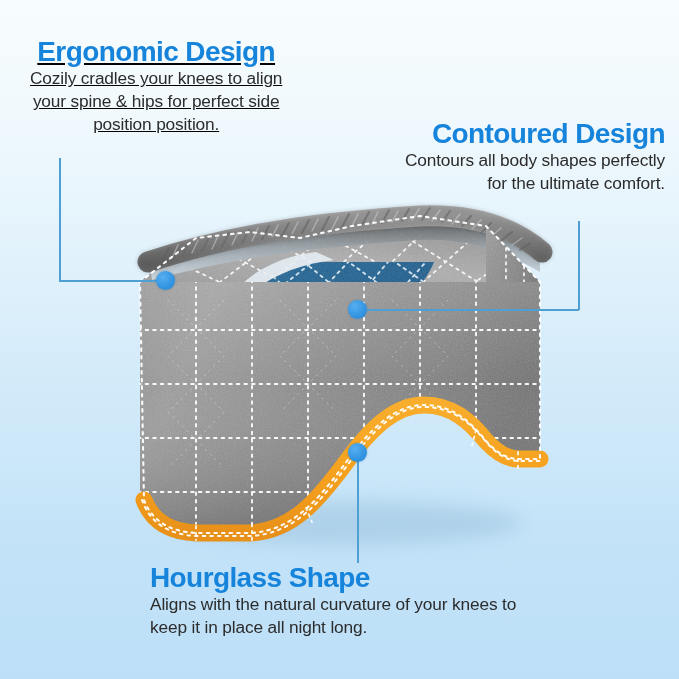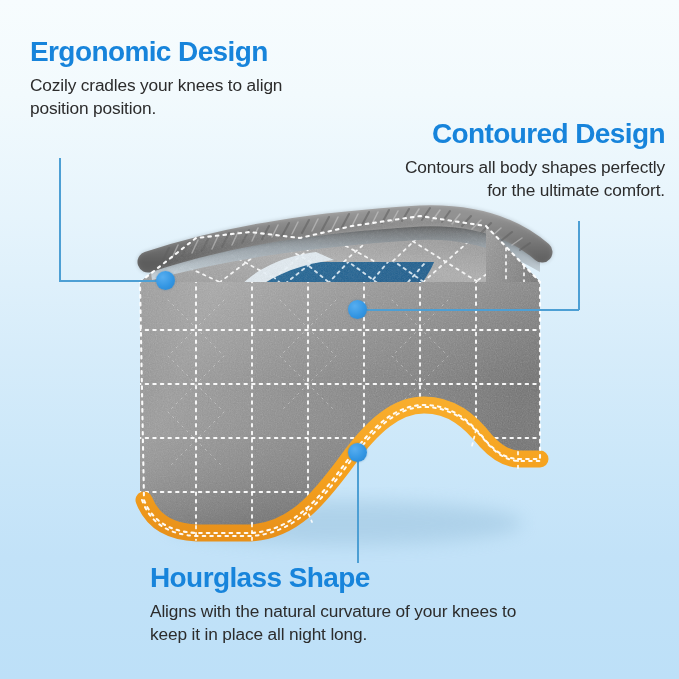--- a/index.html
+++ b/index.html
@@ -36,24 +36,24 @@
     font-size: 28px;
     line-height: 1.12;
     letter-spacing: -0.6px;
     white-space: nowrap;
   }
   .c-body {
     color: #2c2c2c;
     font-size: 17.3px;
     line-height: 1.32;
     letter-spacing: -0.15px;
-    margin-top: 7px;
-  }
-
-  #callout-ergonomic { left: 30px; top: 36px; text-align: left; }
+    margin-top: 0;
+  }
+
+  #callout-ergonomic { left: 30px; top: 36px; text-align: center; text-decoration: underline; }
   #callout-contoured { right: 14px; top: 118px; text-align: right; }
   #callout-hourglass { left: 150px; top: 562px; text-align: left; }
 
   
   .conn {
     position: absolute;
     background: #4d9fd4;
   }
   .conn-v { width: 1.6px; }
   .conn-h { height: 1.6px; }
@@ -424,20 +424,21 @@
   <div class="conn conn-v" style="left:357px; top:452px; height:111px;"></div>
 
   <div class="dot" style="left:156px; top:271px;"></div>
   <div class="dot" style="left:348px; top:300px;"></div>
   <div class="dot" style="left:348px; top:443px;"></div>
 
   <div class="callout" id="callout-ergonomic">
     <div class="c-head">Ergonomic Design</div>
     <div class="c-body">
       <div>Cozily cradles your knees to align</div>
+      <div>your spine &amp; hips for perfect side</div>
       <div>position position.</div>
     </div>
   </div>
 
   <div class="callout" id="callout-contoured">
     <div class="c-head">Contoured Design</div>
     <div class="c-body">
       <div>Contours all body shapes perfectly</div>
       <div>for the ultimate comfort.</div>
     </div>

